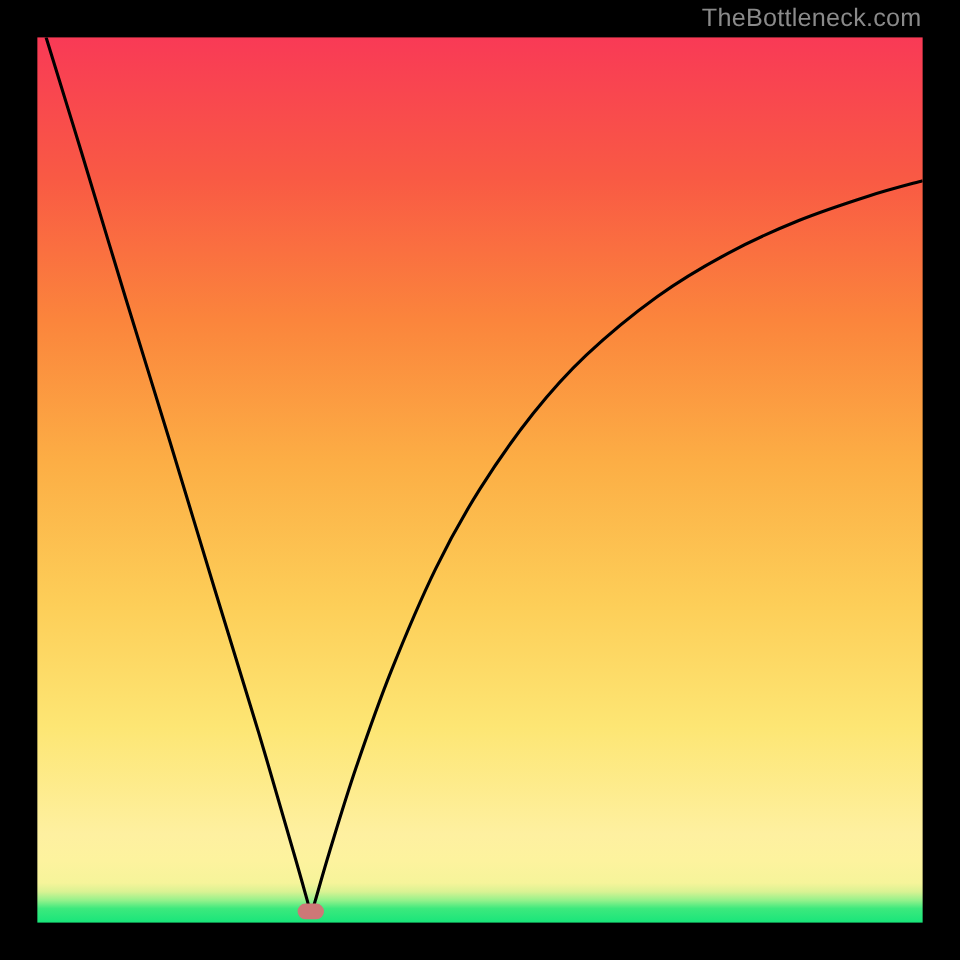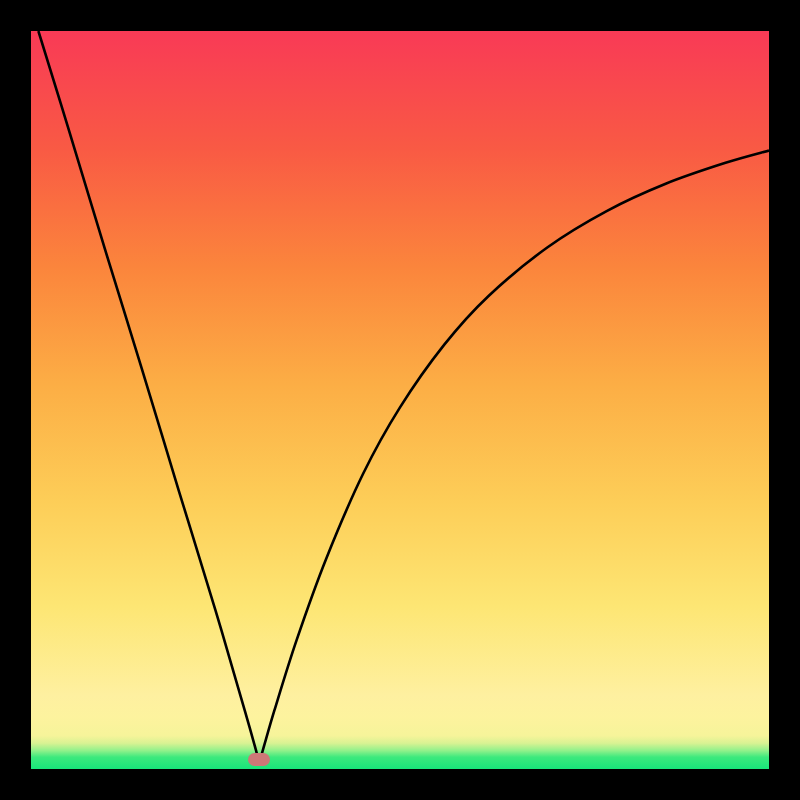--- a/index.html
+++ b/index.html
@@ -71,13 +71,14 @@
 <body>
 
 <div class="frame">
   <div class="plot-area">
     <div class="gradient"></div>
     <svg class="curve-svg" viewBox="0 0 738 738" preserveAspectRatio="none">
       <path id="curve-path" d="M 7.38 0.00 C 12.30 15.99, 25.83 59.66, 36.90 95.94 C 47.97 132.23, 61.50 177.49, 73.80 217.71 C 86.10 257.93, 98.40 297.04, 110.70 337.27 C 123.00 377.49, 135.30 418.69, 147.60 459.04 C 159.90 499.38, 173.43 542.43, 184.50 579.33 C 195.57 616.23, 207.25 657.07, 214.02 680.44 C 220.78 703.81, 222.75 711.19, 225.09 719.55 C 227.43 727.91, 226.94 730.62, 228.04 730.62 C 229.15 730.62, 229.15 728.16, 231.73 719.55 C 234.31 710.94, 237.88 697.41, 243.54 678.96 C 249.20 660.51, 257.07 634.07, 265.68 608.85 C 274.29 583.63, 284.13 555.35, 295.20 527.67 C 306.27 500.00, 319.80 468.02, 332.10 442.80 C 344.40 417.58, 355.47 397.90, 369.00 376.38 C 382.53 354.86, 398.52 332.22, 413.28 313.65 C 428.04 295.08, 440.34 281.18, 457.56 264.94 C 474.78 248.71, 496.92 230.38, 516.60 216.23 C 536.28 202.09, 555.96 190.65, 575.64 180.07 C 595.32 169.49, 615.00 160.76, 634.68 152.77 C 654.36 144.77, 676.50 137.64, 693.72 132.10 C 710.94 126.57, 730.62 121.65, 738.00 119.56" fill="none" stroke="#000" stroke-width="2.6"></path>
     </svg>
     <div class="marker" id="marker-el" style="left: 228.042px;"></div>
   </div>
+  <div class="watermark">TheBottleneck.com</div>
 </div>
 
 </body></html>

